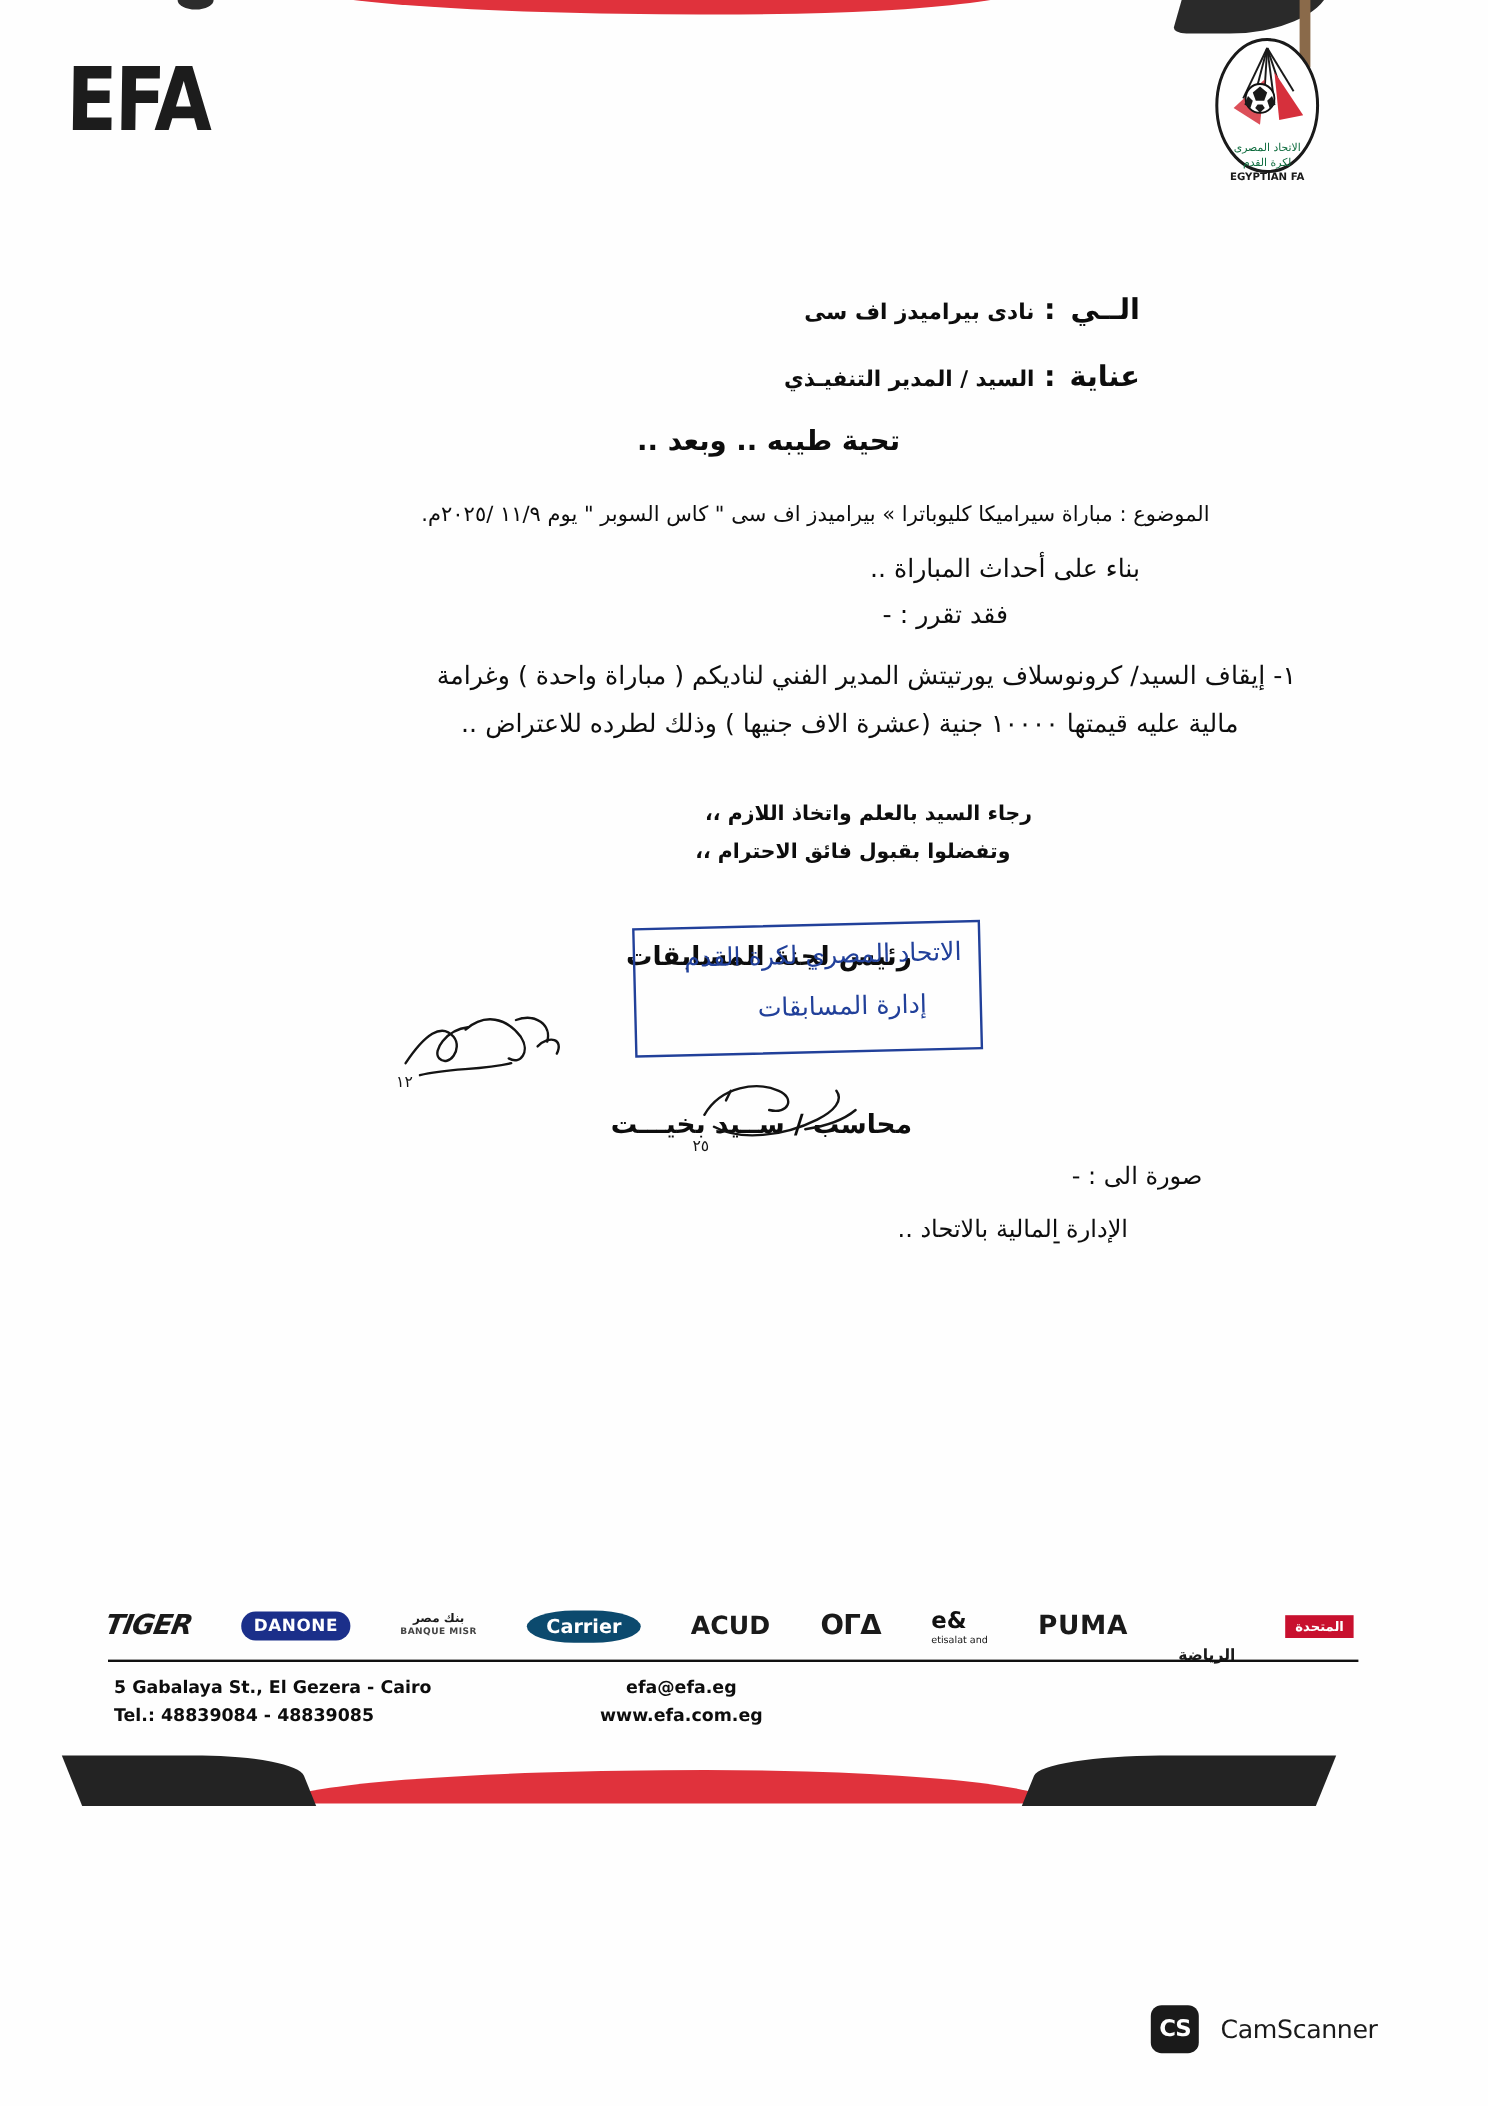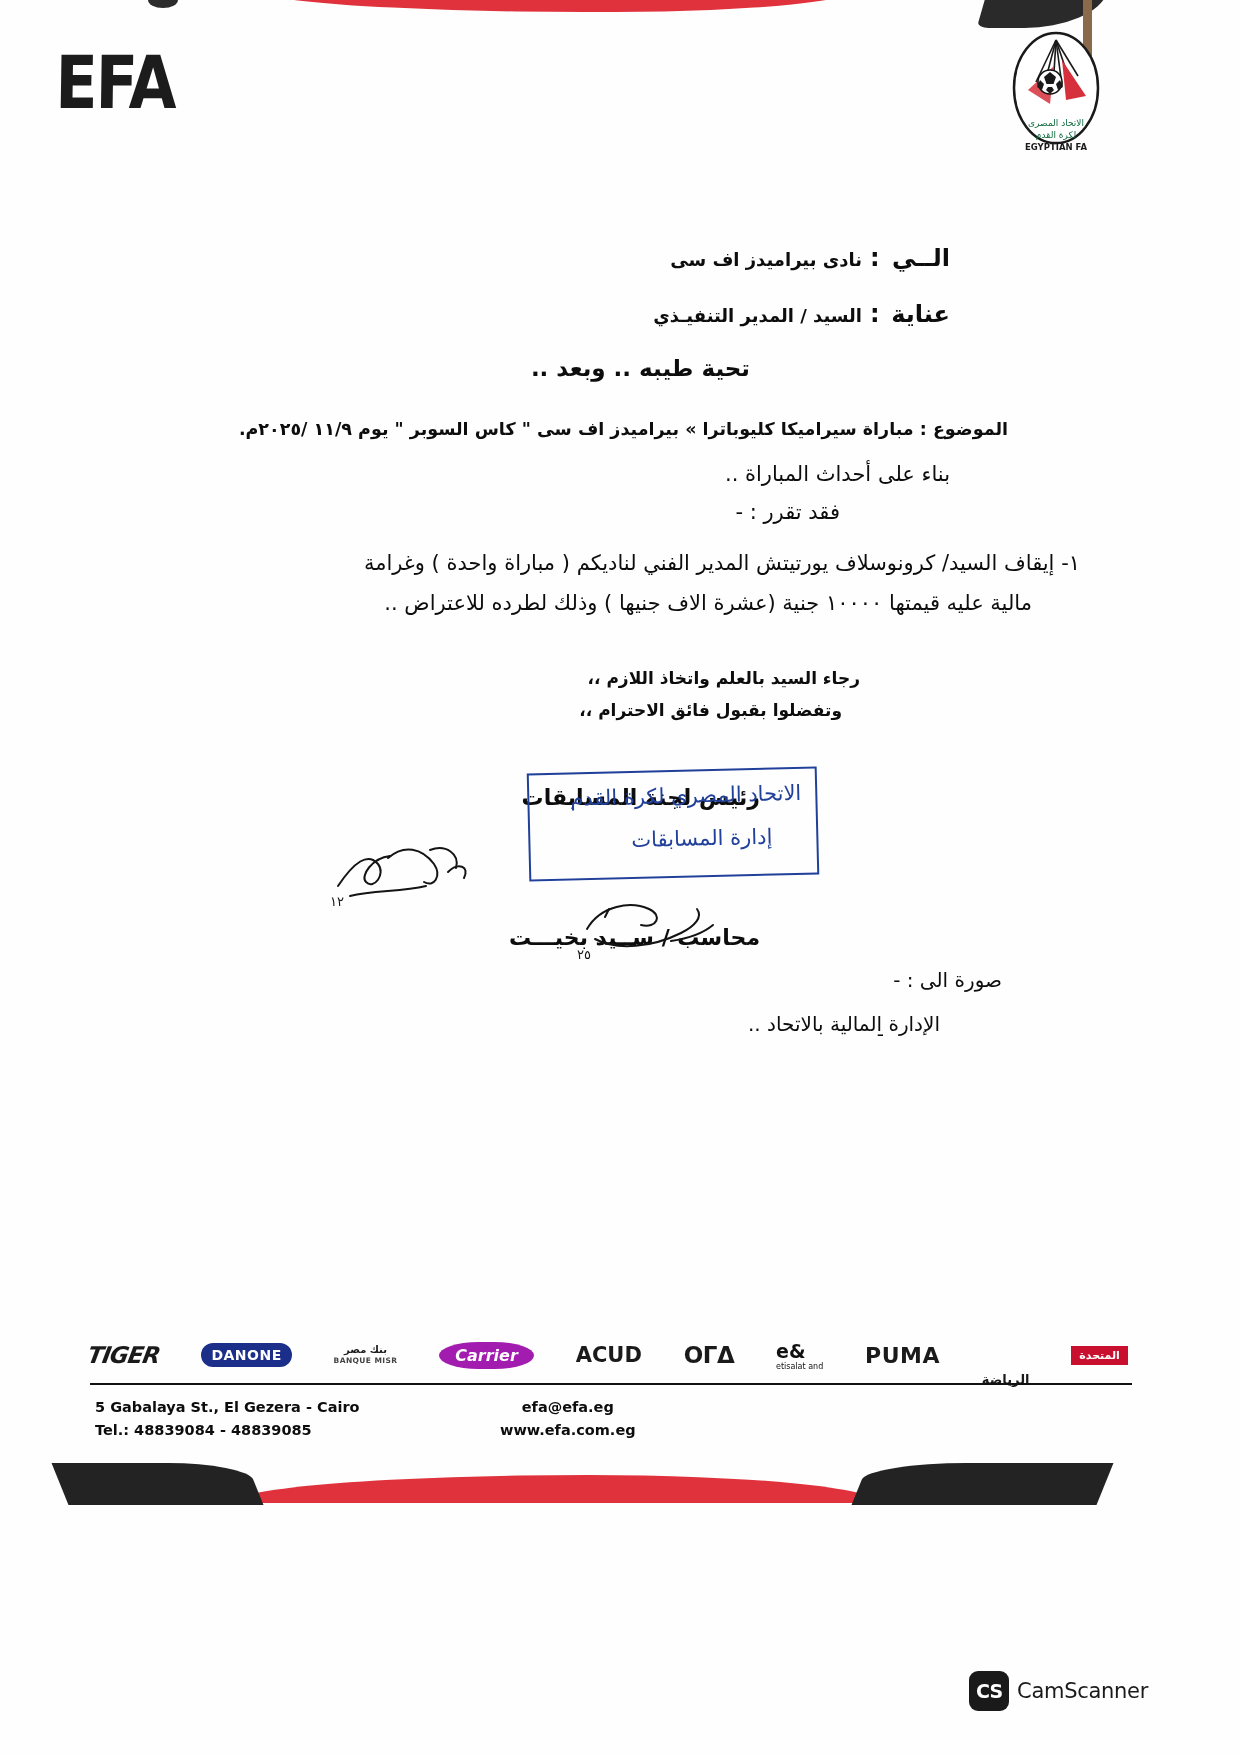--- a/index.html
+++ b/index.html
@@ -155,21 +155,21 @@
     top: 355px;
     font-weight: bold;
     font-size: 23px;
     white-space: nowrap;
   }
 
   .line-subject {
     position: absolute;
     right: 232px;
     top: 419px;
-    font-weight: bold;
+    font-weight: normal;
     font-size: 17.5px;
     white-space: nowrap;
     letter-spacing: 0px;
   }
 
   .line-basis {
     position: absolute;
     right: 290px;
     top: 462px;
     font-size: 21px;
@@ -323,24 +323,23 @@
     letter-spacing: 0.5px;
   }
   .sp-misr {
     font-size: 9px;
     line-height: 10px;
     text-align: center;
   }
   .sp-misr .ar { font-size: 10px; }
   .sp-misr .en { font-size: 7.5px; color: #444; letter-spacing: .4px;}
   .sp-carrier {
-    background: #a21caf;
+    background: #0c4a6e;
     color: #fff;
     font-size: 16px;
-    font-style: italic;
     padding: 4px 16px;
     border-radius: 50%/60%;
   }
   .sp-acud { font-size: 21px; letter-spacing: 0px; }
   .sp-ora { font-size: 23px; letter-spacing: -0.5px; }
   .sp-e {
     font-size: 19px;
     color: #111;
   }
   .sp-e small { display:block; font-size: 8px; font-weight: normal; }
@@ -393,21 +392,21 @@
     line-height: 24px;
   }
 
   
   .camscanner {
     position: absolute;
     right: 92px;
     bottom: 44px;
     display: flex;
     align-items: center;
-    gap: 8px;
+    gap: 18px;
     direction: ltr;
   }
   .cs-badge {
     width: 40px;
     height: 40px;
     background: #1a1a1a;
     border-radius: 9px;
     color: #fff;
     font-weight: bold;
     font-size: 19px;

